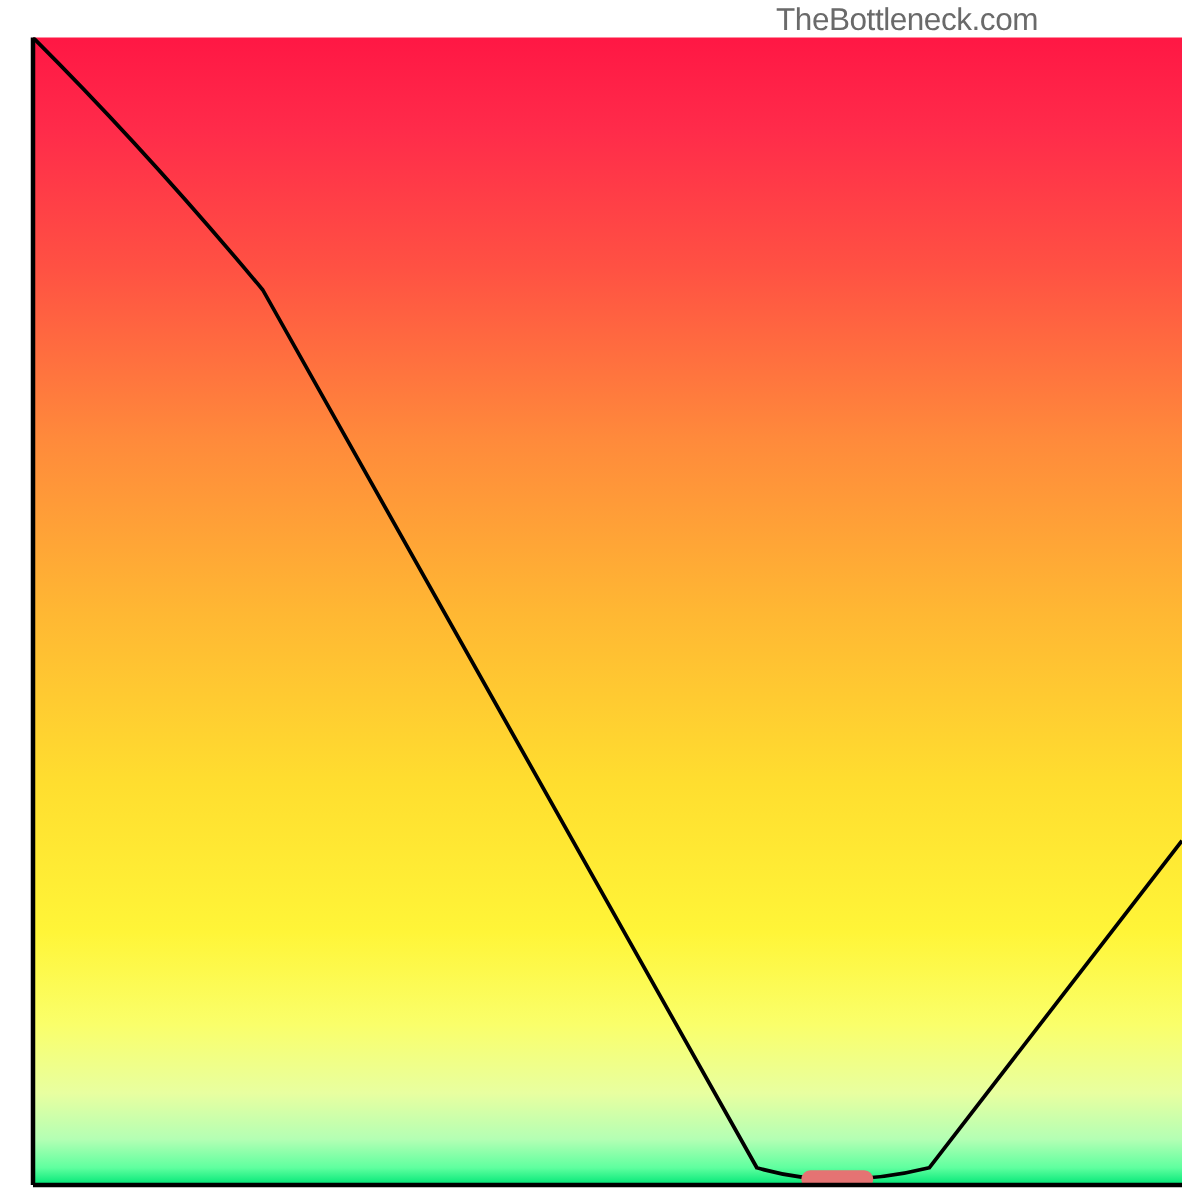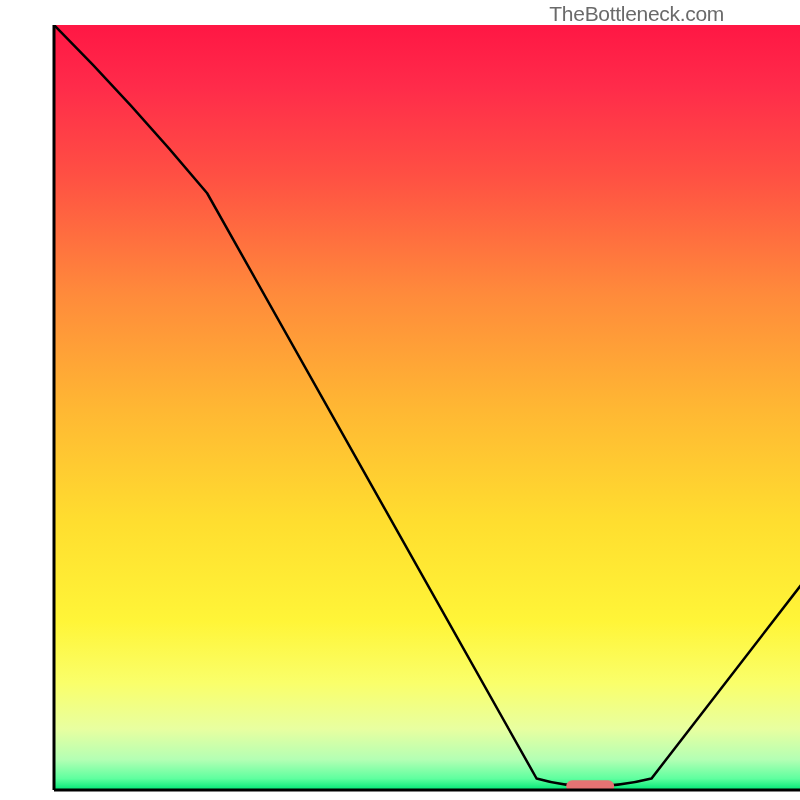--- a/index.html
+++ b/index.html
@@ -7,21 +7,20 @@
     padding: 0;
     width: 800px;
     height: 800px;
     background: #ffffff;
     font-family: Arial, Helvetica, sans-serif;
   }
   #container {
     position: relative;
     width: 704px;
     height: 800px;
-    margin-left: 32px;
   }
   #watermark {
     position: absolute;
     top: 2px;
     right: 12px;
     color: #6a6a6a;
     font-size: 21px;
     font-weight: 500;
     z-index: 10;
     font-family: Arial, sans-serif;

